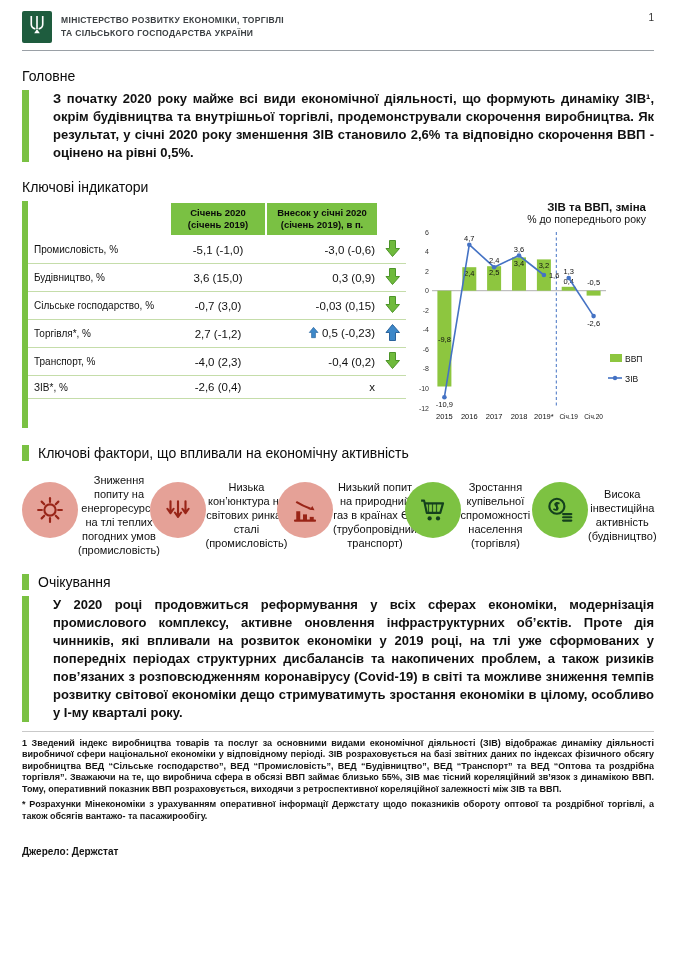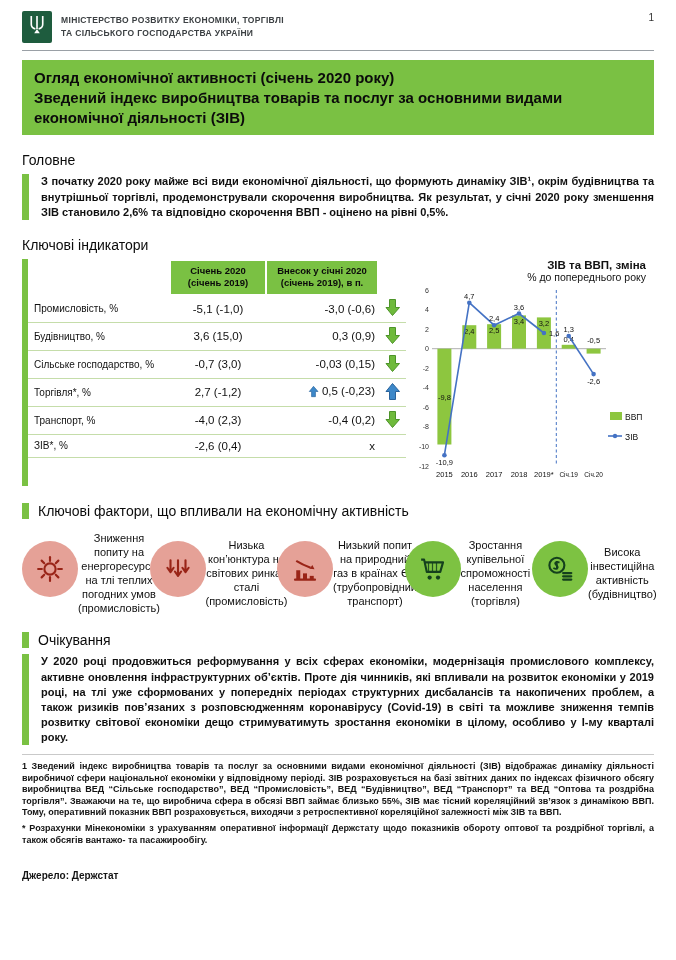--- a/index.html
+++ b/index.html
@@ -11,21 +11,21 @@
   .hdr{display:flex;align-items:center;gap:9px;padding:3px 0 7px;border-bottom:1.5px solid #9aa0a6}
   .logo{width:30px;height:32px;background:#1e5c3e;border-radius:2px;display:flex;align-items:center;justify-content:center;flex:0 0 auto}
   .ministry{flex:1;font-size:8.5px;font-weight:bold;color:#3c4043;letter-spacing:.35px;line-height:1.5;text-transform:uppercase}
   .pagenum{font-size:10px;color:#333;align-self:flex-start;margin-top:1px}
 
   
   .title-block{background:#7ac143;margin-top:9px;padding:8px 12px;font-weight:bold;font-size:15px;line-height:1.32;color:#0b0b0b}
 
   h2{font-size:14px;font-weight:normal;margin:17px 0 6px;color:#0b0b0b}
   h2.stripe{border-left:7px solid #7ac143;padding-left:9px}
-  .green-left{border-left:7px solid #7ac143;padding-left:12px;font-weight:bold;font-size:11px;line-height:1.38;text-align:justify;color:#101010}
+  .green-left{border-left:7px solid #7ac143;padding-left:24px;font-weight:bold;font-size:13px;line-height:1.38;text-align:justify;color:#101010}
 
   
   .ind-flex{display:flex;gap:0;margin-top:2px}
   .ind-table{border-left:6px solid #7ac143;flex:0 0 384px}
   table{border-collapse:collapse;width:100%}
   th{font-size:9.5px;font-weight:bold;text-align:center;line-height:1.3;white-space:pre-line;vertical-align:middle}
   th.green{background:#7ac143;border:2px solid #fff;padding:4px 2px;color:#0b0b0b}
   th.empty{background:#fff;border:0}
   td{border-bottom:1px solid #c5ddaa;padding:5px 3px;font-size:11.5px;vertical-align:middle}
   td.row-label{font-size:10px;text-align:left;padding-left:6px;width:142px}
@@ -71,24 +71,20 @@
         </svg>
       </span>
     </div>
     <div class="ministry">
       <div>МІНІСТЕРСТВО РОЗВИТКУ ЕКОНОМІКИ, ТОРГІВЛІ</div>
       <div>ТА СІЛЬСЬКОГО ГОСПОДАРСТВА УКРАЇНИ</div>
     </div>
     <div class="pagenum">1</div>
   </div>
 
-  <div class="title-block">
-    <div>Огляд економічної активності (січень 2020 року)</div>
-    <div>Зведений індекс виробництва товарів та послуг за основними видами економічної діяльності (ЗІВ)</div>
-  </div>
 
   <section>
     <h2>Головне</h2>
     <p class="green-left">З початку 2020 року майже всі види економічної діяльності, що формують динаміку ЗІВ¹, окрім будівництва та внутрішньої торгівлі, продемонстрували скорочення виробництва. Як результат, у січні 2020 року зменшення ЗІВ становило 2,6% та відповідно скорочення ВВП - оцінено на рівні 0,5%.</p>
   </section>
 
   <section>
     <h2>Ключові індикатори</h2>
     <div class="ind-flex">
       <div class="ind-table">

